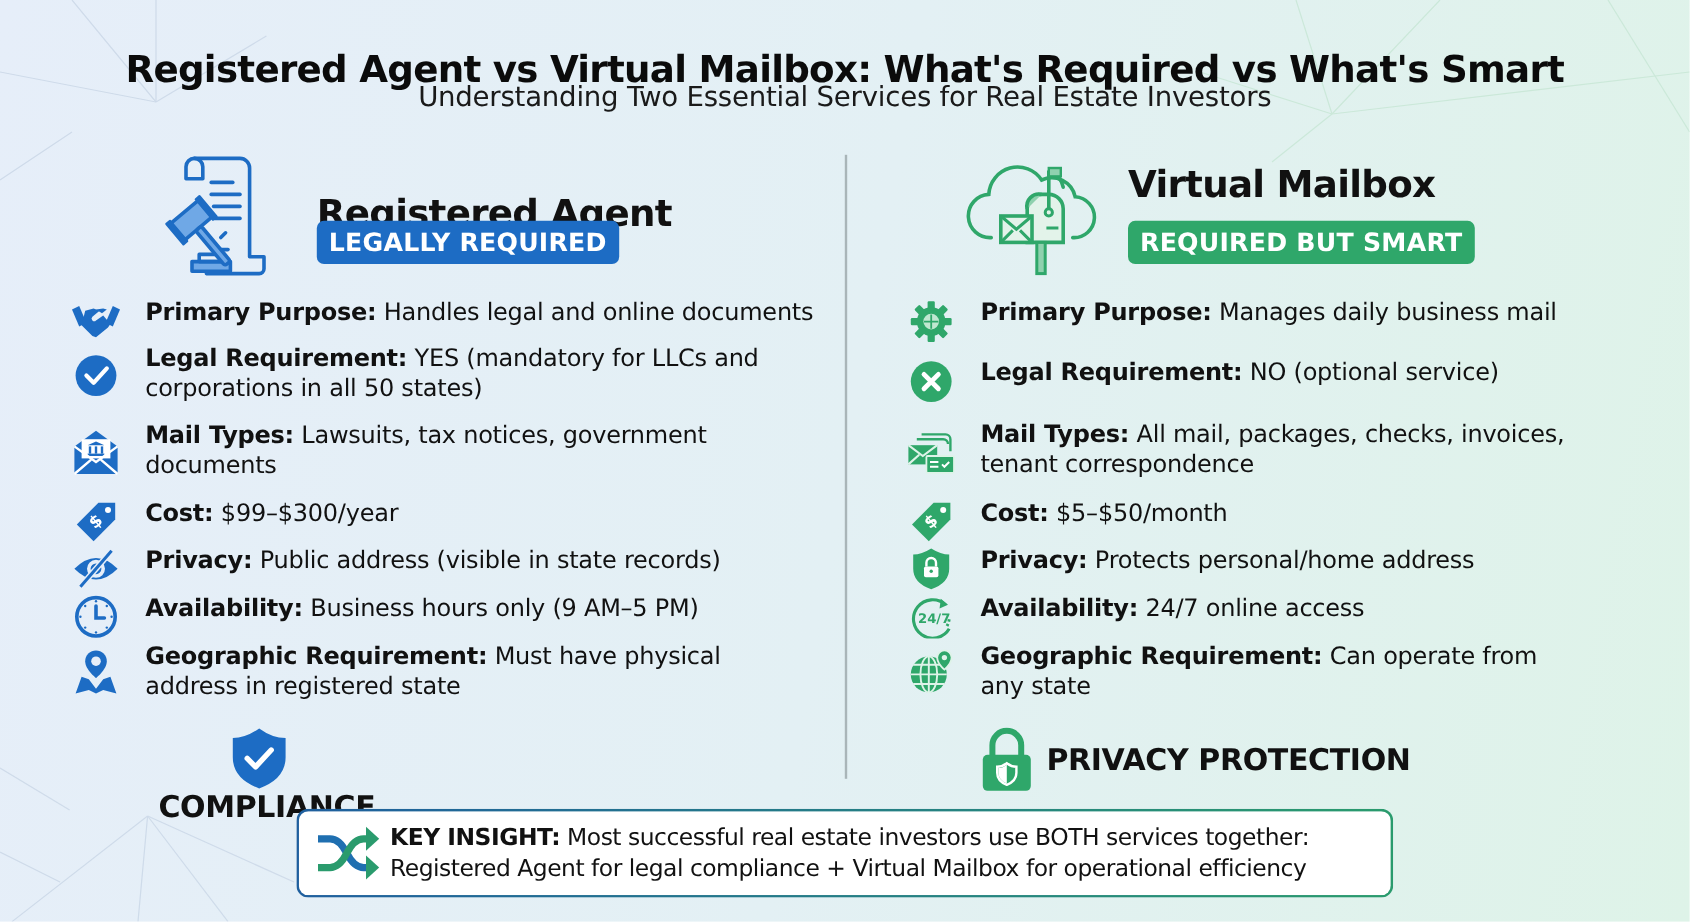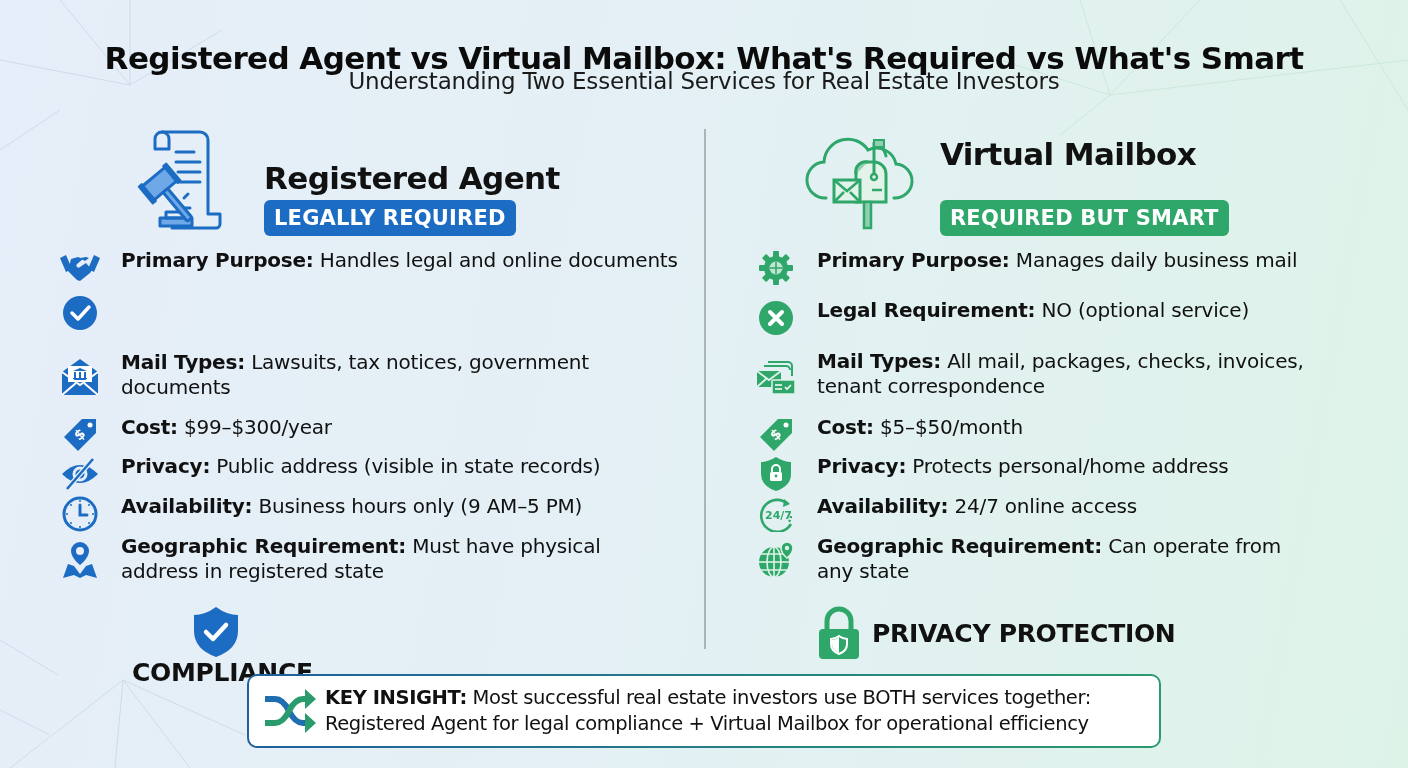--- a/index.html
+++ b/index.html
@@ -27,21 +27,21 @@
   }
   .col { position: absolute; top: 120px; }
   .col-left { left: 60px; width: 630px; }
   .col-right { left: 756px; width: 620px; }
 
   .head { position: absolute; top: 0; height: 112px; }
   .head-icon { position: absolute; top: 8px; width: 110px; height: 104px; }
   .head-title { position: absolute; top: 16px; font-size: 31px; font-weight: 700; letter-spacing: -0.6px; white-space: nowrap; }
   .badge {
     position: absolute; top: 64px; height: 36px; padding: 0 10px; border-radius: 6px;
-    color: #fff; font-weight: 700; font-size: 21px; line-height: 36px; letter-spacing: 0.2px; white-space: nowrap; margin-top: 16px;
+    color: #fff; font-weight: 700; font-size: 21px; line-height: 36px; letter-spacing: 0.2px; white-space: nowrap;
   }
   .badge-blue { background: #1d6cc4; }
   .badge-green { background: #2fa76a; }
 
   .items { position: absolute; top: 128px; left: 0; right: 0; }
   .item { position: absolute; left: 0; display: flex; align-items: flex-start; }
   .item .ic { width: 40px; height: 40px; flex: 0 0 40px; margin-right: 21px; display: flex; align-items: center; justify-content: center; }
   .item .txt { font-size: 20px; line-height: 25px; color: #111; letter-spacing: -0.2px; }
   .item .lbl { font-weight: 700; }
 
@@ -132,20 +132,21 @@
       </span>
       <span class="txt"><span class="lbl">Primary Purpose:</span><span> Handles legal and online documents</span></span>
     </div>
     <div class="item" style="top:38px;">
       <span class="ic" style="margin-top:7px;">
         <svg width="36" height="36" viewBox="0 0 36 36">
             <circle cx="18" cy="18" r="17" fill="#1d6cc4"></circle>
             <path d="M10 18 l6 6 l11 -12" stroke="#fff" stroke-width="3.5" fill="none" stroke-linecap="round" stroke-linejoin="round"></path>
           </svg>
       </span>
+      <span class="txt" style="width:520px;"><span class="lbl">Legal Requirement:</span><span> YES (mandatory for LLCs and corporations in all 50 states)</span></span>
     </div>
     <div class="item" style="top:102px;">
       <span class="ic" style="margin-top:7px;">
         <svg width="38" height="38" viewBox="0 0 38 38">
             <path d="M1 14 l18 -13 l18 13 v23 h-36z" fill="#1d6cc4"></path>
             <rect x="7" y="8" width="24" height="16" fill="#fff"></rect>
             <g fill="#1d6cc4">
               <path d="M12 13 l7 -3 l7 3z"></path>
               <rect x="13" y="14" width="2" height="6"></rect>
               <rect x="18" y="14" width="2" height="6"></rect>

